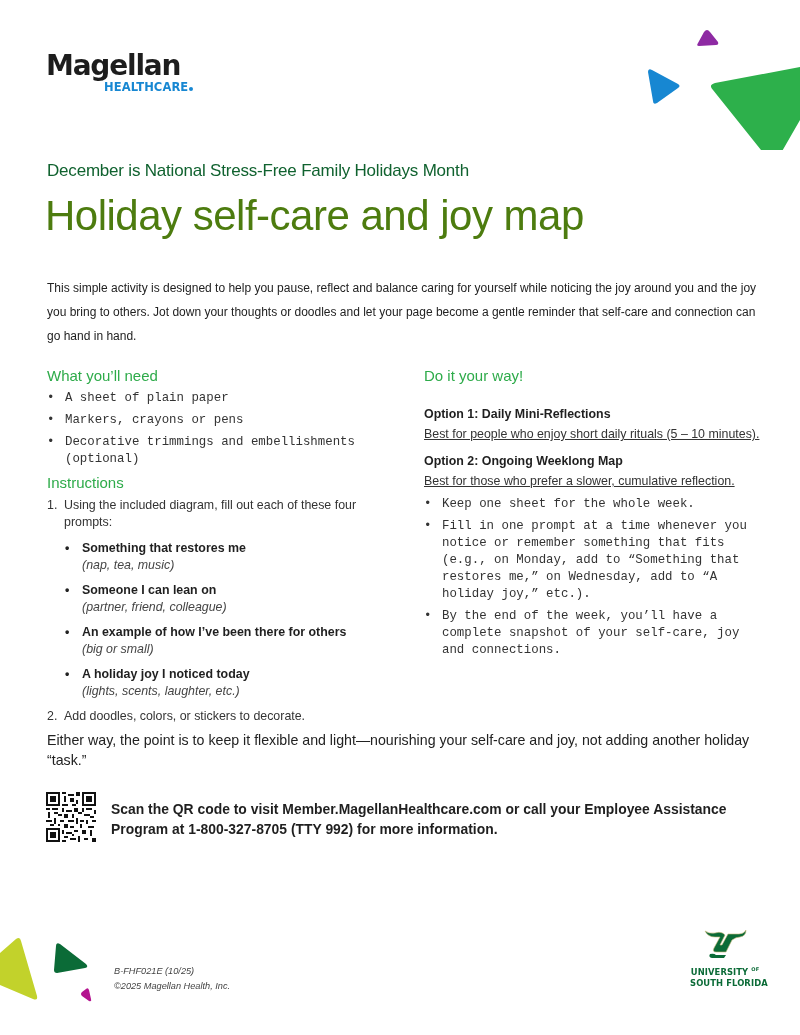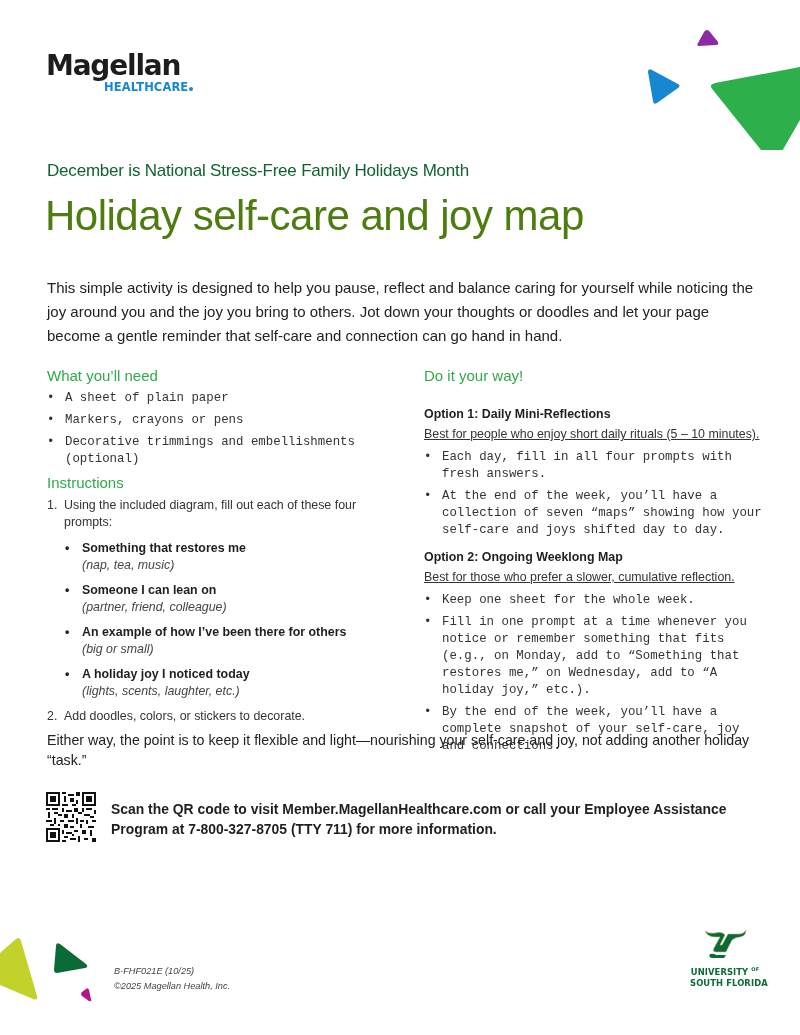--- a/index.html
+++ b/index.html
@@ -9,21 +9,21 @@
     .logo { position: absolute; left: 46px; top: 52px; }
     .logo-main { font-family: "DejaVu Sans", sans-serif; font-weight: bold; font-size: 28px; letter-spacing: -1.2px; color: #1d1d1d; line-height: 28px; }
     .logo-sub { position: absolute; left: 58px; top: 28px; font-family: "DejaVu Sans", sans-serif; font-weight: bold; font-size: 11.5px; color: #1787d2; letter-spacing: 0.1px; white-space: nowrap; }
     .logo-sub .dot { display: inline-block; width: 4px; height: 4px; background: #1787d2; border-radius: 50%; margin-left: 1px; vertical-align: baseline; }
 
     .deco { position: absolute; }
 
     .kicker { position: absolute; left: 47px; top: 161px; font-size: 17px; color: #10622f; white-space: nowrap; letter-spacing: -0.2px; }
     .title { position: absolute; left: 45px; top: 190px; font-size: 42px; font-weight: normal; color: #4d7c0f; white-space: nowrap; letter-spacing: -0.5px; line-height: 52px; }
 
-    .intro { position: absolute; left: 47px; top: 276px; width: 715px; font-size: 15px; line-height: 24px; color: #222; }
+    .intro { position: absolute; left: 47px; top: 276px; width: 715px; font-size: 12px; line-height: 24px; color: #222; }
 
     .col-left { position: absolute; left: 47px; top: 366px; width: 345px; }
     .col-right { position: absolute; left: 424px; top: 366px; width: 340px; }
 
     h2.section { font-size: 15px; font-weight: normal; color: #2eab4a; line-height: 20px; margin-bottom: 4px; }
     .section-gap { }
 
     ul.bul { list-style: none; font-family: Liberation Mono, monospace; }
     ul.bul > li { position: relative; padding-left: 18px; font-size: 12.4px; line-height: 17px; color: #333; margin-bottom: 5px; }
     ul.bul > li::before { content: "•"; position: absolute; left: 0; top: 0; color: #333; }
@@ -109,24 +109,20 @@
       <span>Add doodles, colors, or stickers to decorate.</span>
     </li>
   </ol>
 </div>
 
 <div class="col-right">
   <h2 class="section">Do it your way!</h2>
 
   <div class="opt-title">Option 1: Daily Mini-Reflections</div>
   <div class="opt-desc">Best for people who enjoy short daily rituals (5 – 10 minutes).</div>
-  <ul class="bul">
-    <li>Each day, fill in all four prompts with fresh answers.</li>
-    <li>At the end of the week, you’ll have a collection of seven “maps” showing how your self-care and joys shifted day to day.</li>
-  </ul>
 
   <div class="opt-title opt-gap">Option 2: Ongoing Weeklong Map</div>
   <div class="opt-desc">Best for those who prefer a slower, cumulative reflection.</div>
   <ul class="bul">
     <li>Keep one sheet for the whole week.</li>
     <li>Fill in one prompt at a time whenever you notice or remember something that fits (e.g., on Monday, add to “Something that restores me,” on Wednesday, add to “A holiday joy,” etc.).</li>
     <li>By the end of the week, you’ll have a complete snapshot of your self-care, joy and connections.</li>
   </ul>
 </div>
 
@@ -186,21 +182,21 @@
       <rect x="22" y="19" width="1" height="3"></rect>
     <rect x="9" y="22" width="2" height="1"></rect>
       <rect x="12" y="23" width="3" height="1"></rect>
       <rect x="16" y="22" width="1" height="3"></rect>
       <rect x="19" y="23" width="2" height="1"></rect>
       <rect x="23" y="23" width="2" height="2"></rect>
       <rect x="8" y="24" width="2" height="1"></rect>
       <rect x="13" y="21" width="1" height="1"></rect>
   </g>
 </svg>
-<p class="cta">Scan the QR code to visit Member.MagellanHealthcare.com or call your Employee Assistance Program at 7-800-327-8705 (TTY 711) for more information.</p>
+<p class="cta">Scan the QR code to visit Member.MagellanHealthcare.com or call your Employee Assistance Program at 1-800-327-8705 (TTY 992) for more information.</p>
 
 <svg class="deco" style="left:0;top:935px" width="100" height="75" viewBox="0 0 100 75">
   <path d="M0 18 L16 4 Q20 1 21 6 L37 61 Q38 66 33 64 L0 50 Z" fill="#c2d22b"></path>
   <path d="M56 11 Q56 7 60 9 L86 29 Q89 32 85 33 L57 38 Q54 38 54 35 Z" fill="#0b6b37"></path>
   <path d="M82 57 Q80 59 82 61 L89 66 Q92 67 91 64 L89 55 Q88 52 86 54 Z" fill="#b4148f"></path>
 </svg>
 
 <div class="footer-code">
   <div>B-FHF021E (10/25)</div>
   <div>©2025 Magellan Health, Inc.</div>

